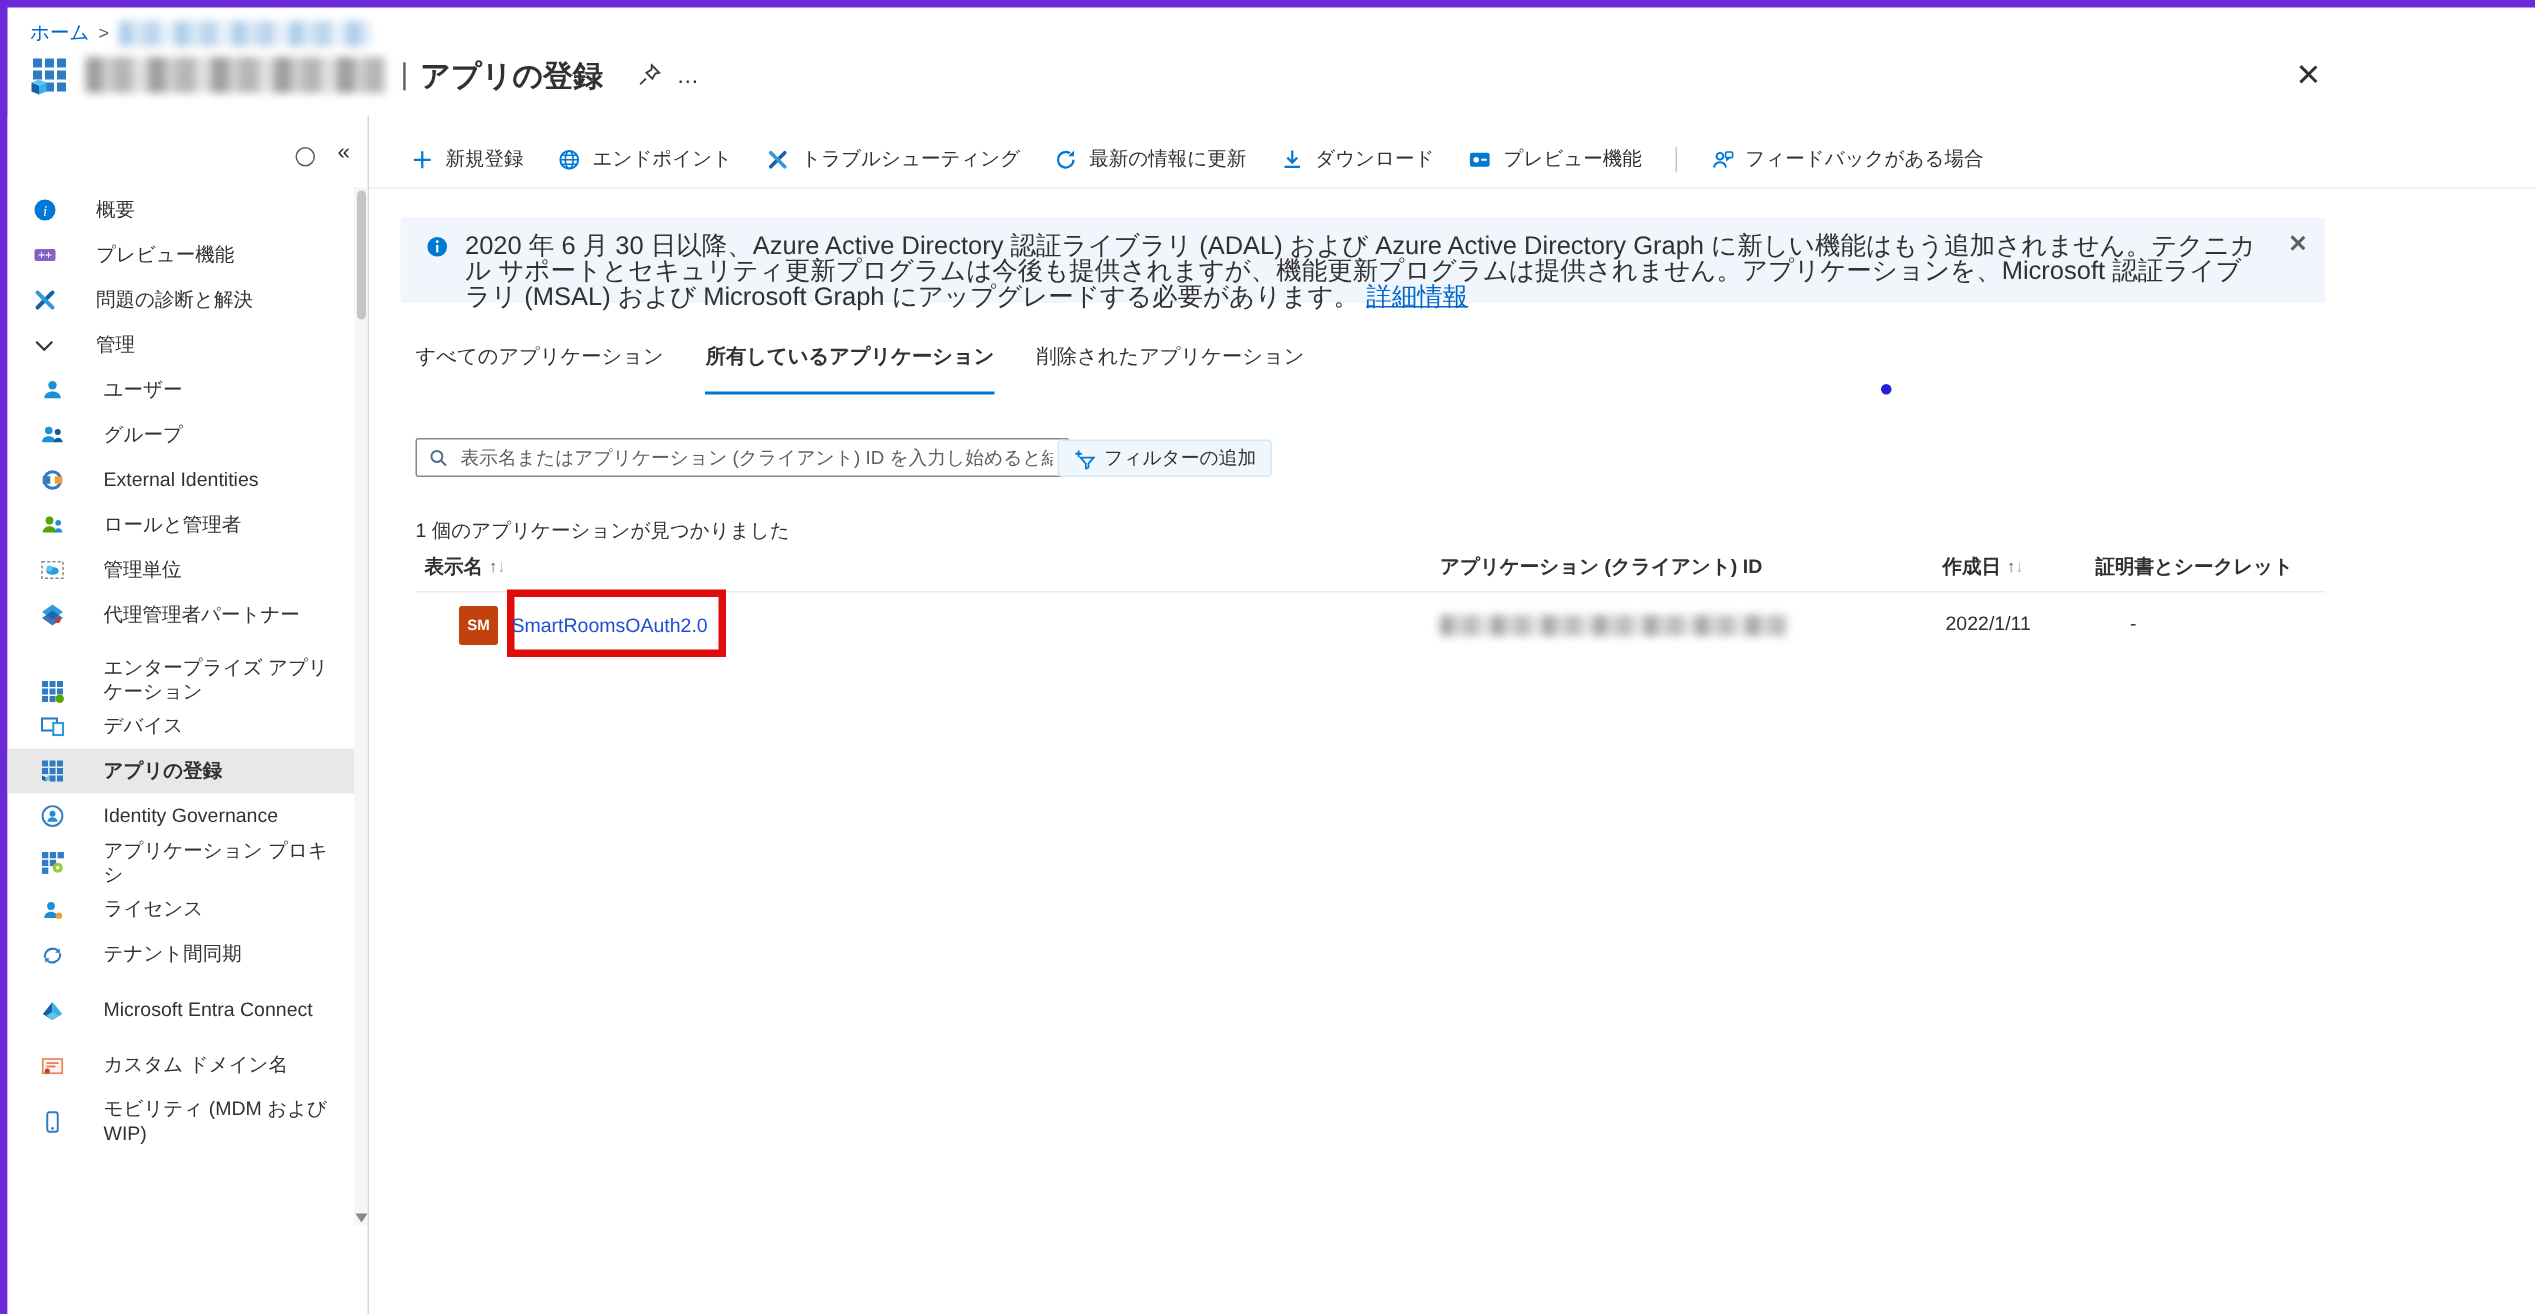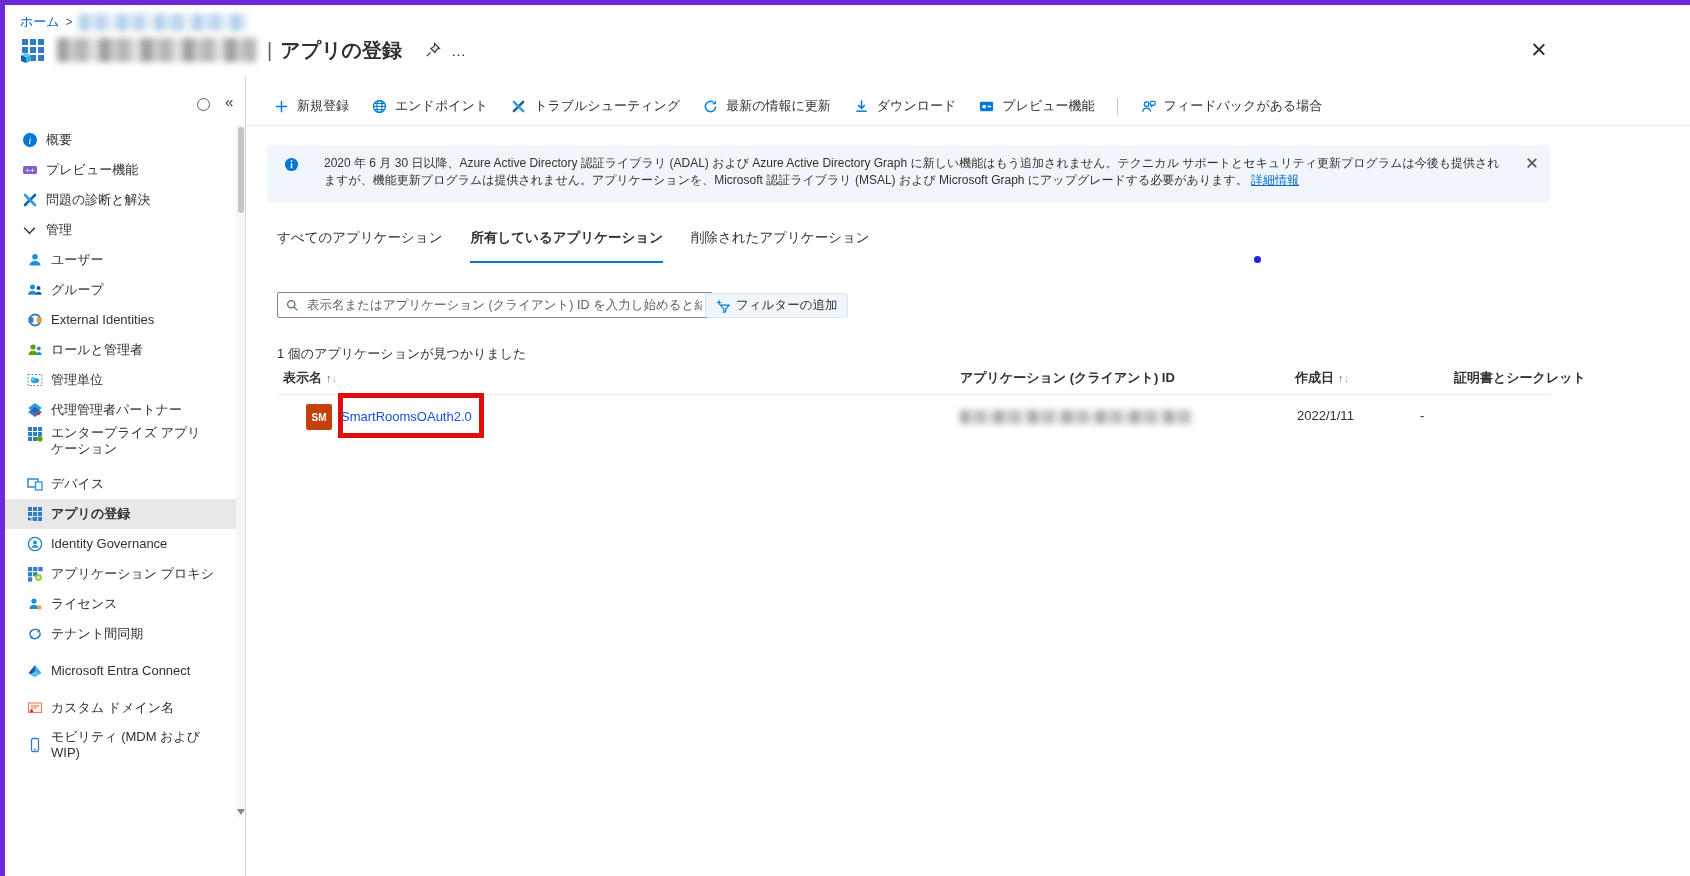--- a/index.html
+++ b/index.html
@@ -22,40 +22,40 @@
 
   
   .sidebar{top:72px;left:0;width:240px;height:802px;border-right:1px solid #d6d6d6;background:#fff;}
   .side-top{position:absolute;top:18px;left:0;width:100%;height:24px;}
   .side-search-ring{position:absolute;left:192px;top:3px;width:11px;height:11px;border:1.5px solid #605e5c;border-radius:50%;}
   .side-collapse{position:absolute;left:220px;top:-2px;font-size:15px;color:#323130;cursor:pointer;}
   .nav{position:absolute;top:48px;left:0;width:231px;}
   .nav-item{display:flex;align-items:center;gap:8px;min-height:30px;padding:0 6px 0 16px;font-size:13px;cursor:pointer;line-height:1.25;}
   .nav-item.indent{padding-left:21px;}
   .nav-item.selected{background:#e8e8e8;font-weight:bold;}
-  .nav-label{color:#323130;}
+  .nav-label{color:#323130;margin-left:18px;}
   .ic{width:17px;height:17px;flex:none;display:inline-flex;align-items:center;justify-content:center;}
   .ic svg{width:16px;height:16px;}
   .grp-chevron{width:17px;height:17px;flex:none;display:inline-flex;align-items:center;justify-content:center;}
 
   
   .sb-track{top:120px;left:231px;width:9px;height:692px;background:#f6f6f6;}
   .sb-thumb{position:absolute;top:2px;left:1.5px;width:6px;height:86px;background:#c5c5c5;border-radius:3px;}
   .sb-arrow{position:absolute;bottom:2px;left:1px;width:0;height:0;border-left:4px solid transparent;border-right:4px solid transparent;border-top:6px solid #8a8886;}
 
   
   .toolbar{top:88px;left:268px;height:26px;display:flex;align-items:center;gap:22px;font-size:13px;}
   .tb-item{display:flex;align-items:center;gap:7px;color:#323130;cursor:pointer;white-space:nowrap;}
   .tb-item .ic svg{width:15px;height:15px;}
   .vdiv{width:1px;height:17px;background:#c8c6c4;}
   .toolbar-sep{top:120px;left:241px;width:1447px;height:1px;background:#edebe9;}
 
   
   .banner{top:140px;left:262px;width:1283px;height:57px;background:#f0f6fc;border-radius:2px;}
-  .banner-body{position:absolute;left:16px;top:10px;right:44px;display:flex;gap:24px;font-size:12px;line-height:17px;color:#323130;}
+  .banner-body{position:absolute;left:16px;top:10px;right:44px;display:flex;gap:10px;font-size:17px;line-height:17px;color:#323130;}
   .banner-icon{flex:none;margin-top:1px;}
   .banner-link{color:#0066cc;text-decoration:underline;cursor:pointer;}
   .banner-close{position:absolute;right:12px;top:10px;cursor:pointer;}
 
   
   .tabs{top:224px;left:272px;display:flex;gap:28px;font-size:13.5px;}
   .tab{padding-bottom:14px;color:#323130;cursor:pointer;border-bottom:2.5px solid transparent;}
   .tab.active{font-weight:bold;border-bottom-color:#0078d4;}
 
   
@@ -241,21 +241,21 @@
         <span class="ic">
             <svg viewBox="0 0 16 16">
               <path d="M8 1l7 5-7 5-7-5z" fill="#2f9bdf"></path>
               <path d="M8 5l7 5-7 5-7-5z" fill="#1b5ea8" opacity=".85"></path>
               <circle cx="11.5" cy="11.5" r="1.8" fill="#d13438"></circle>
             </svg>
           </span>
         <span class="nav-label">代理管理者パートナー</span>
       </div>
 
-      <div class="nav-item indent" style="min-height:44px;align-items:flex-start;">
+      <div class="nav-item indent" style="min-height:44px;align-items:flex-end;">
         <span class="ic">
             <svg viewBox="0 0 16 16">
               <g fill="#2f7cc4">
                 <rect x="1" y="1" width="4" height="4"></rect>
                 <rect x="6" y="1" width="4" height="4"></rect>
                 <rect x="11" y="1" width="4" height="4"></rect>
                 <rect x="1" y="6" width="4" height="4"></rect>
                 <rect x="6" y="6" width="4" height="4"></rect>
                 <rect x="11" y="6" width="4" height="4"></rect>
                 <rect x="1" y="11" width="4" height="4"></rect>
@@ -511,21 +511,21 @@
       <span>表示名</span>
       <span class="sort"><span>↑</span><span class="dn">↓</span></span>
     </div>
     <div class="th" style="left:955px;">
       <span>アプリケーション (クライアント) ID</span>
     </div>
     <div class="th" style="left:1290px;">
       <span>作成日</span>
       <span class="sort"><span>↑</span><span class="dn">↓</span></span>
     </div>
-    <div class="th" style="left:1449px;">
+    <div class="th" style="left:1392px;">
       <span>証明書とシークレット</span>
     </div>
   </div>
   <div class="abs tbl-sep"></div>
 
   <div class="abs row">
     <span class="avatar">SM</span>
     <span class="annotation-box"></span>
     <span class="app-link">SmartRoomsOAuth2.0</span>
     <span class="id-blur blur"></span>

